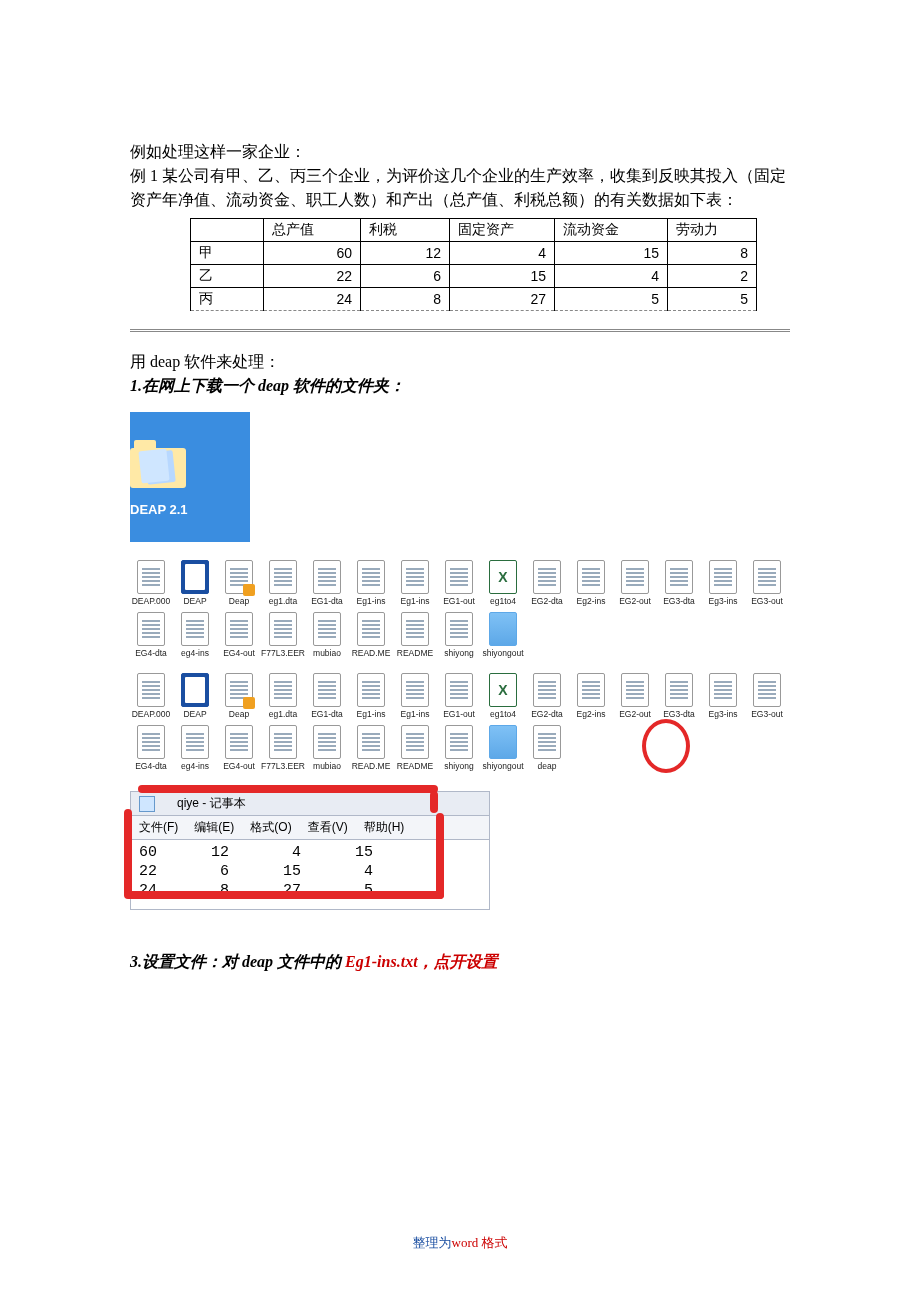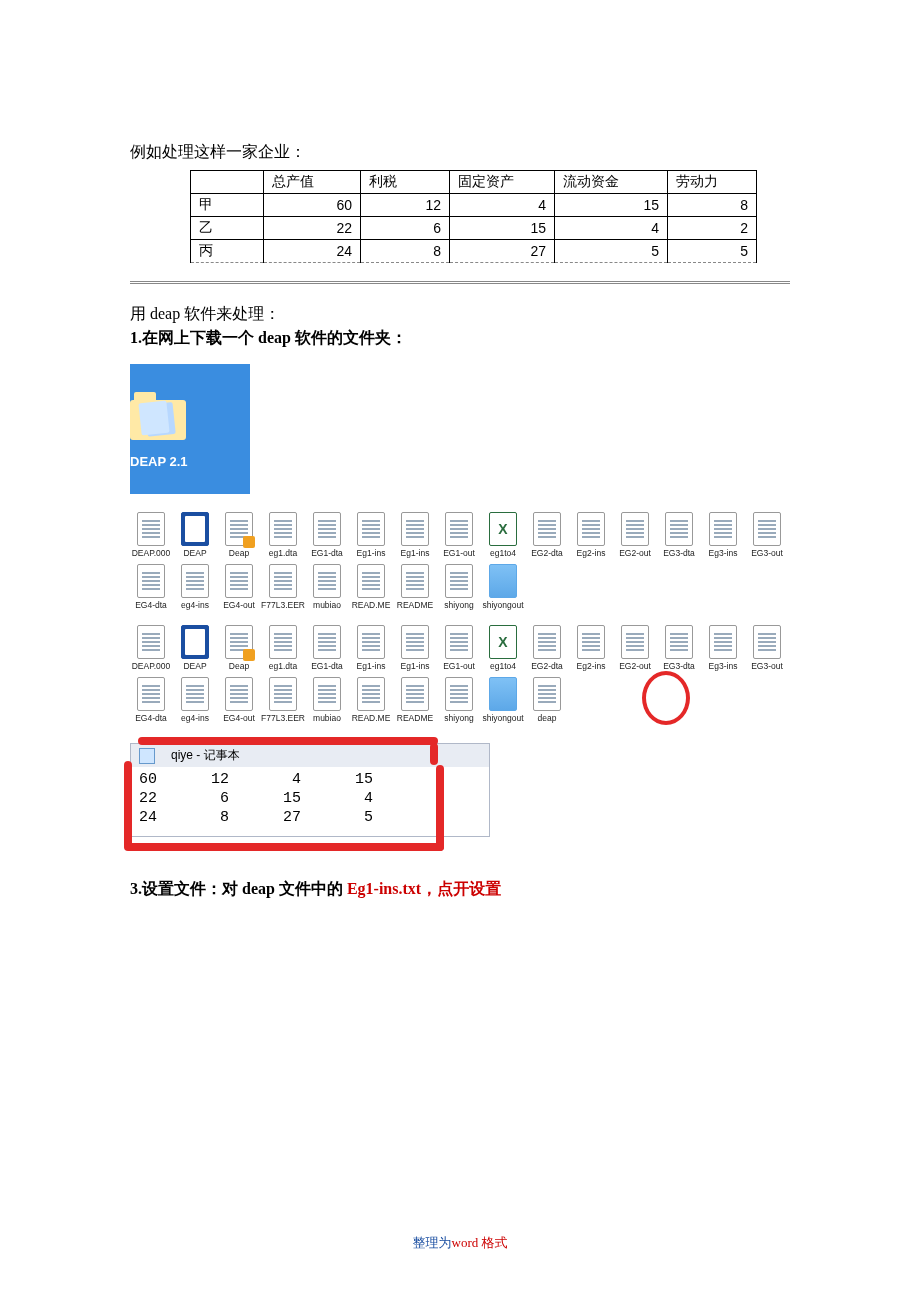--- a/index.html
+++ b/index.html
@@ -45,21 +45,21 @@
     text-align: right;
   }
   table.data td.rowlabel {
     text-align: left;
   }
   .double-hr {
     border: none;
     border-top: 3px double #888;
     margin: 16px 0 18px 0;
   }
-  .bold { font-weight: bold; }
+  .bold { font-weight: bold; font-style: italic; }
   .red { color: #cc0000; }
   
   .folder-tile {
     width: 120px;
     height: 130px;
     background: linear-gradient(#3a8de0, #3a8de0);
     margin-top: 14px;
     display: flex;
     flex-direction: column;
     align-items: flex-start;
@@ -197,21 +197,21 @@
   }
   .notepad-title {
     background: #e8ecf3;
     border: 1px solid #b0b8c8;
     border-bottom: none;
     padding: 3px 8px;
     font-family: "Microsoft YaHei", Arial, sans-serif;
     font-size: 12px;
     display: flex;
     align-items: center;
-    gap: 16px;
+    gap: 22px;
   }
   .notepad-title .np-icon {
     width: 14px;
     height: 14px;
     background: #cfe6ff;
     border: 1px solid #6699cc;
   }
   .notepad-menu {
     background: #f3f5f9;
     border: 1px solid #b0b8c8;
@@ -249,20 +249,21 @@
   }
   .footer .blue { color: #1a4ea1; }
   .footer .red { color: #cc0000; }
 </style>
 </head>
 <body>
 
 <div class="page">
 
   <p class="para">例如处理这样一家企业：</p>
+  <p class="para">例 1 某公司有甲、乙、丙三个企业，为评价这几个企业的生产效率，收集到反映其投入（固定资产年净值、流动资金、职工人数）和产出（总产值、利税总额）的有关数据如下表：</p>
 
   <div class="table-wrap">
     <table class="data">
       <tbody>
           <tr>
         <th style="width:56px"></th>
         <th style="width:80px">总产值</th>
         <th style="width:72px">利税</th>
         <th style="width:88px">固定资产</th>
         <th style="width:96px">流动资金</th>
@@ -511,20 +512,27 @@
         </div>
       </div>
     <div class="circle-mark" style="top:46px; left:512px; width:40px; height:46px;"></div>
   </div>
 
   <div class="notepad-wrap">
     <div class="notepad-title">
       <span class="np-icon"></span>
       <span>qiye - 记事本</span>
     </div>
+    <div class="notepad-menu">
+      <span>文件(F)</span>
+      <span>编辑(E)</span>
+      <span>格式(O)</span>
+      <span>查看(V)</span>
+      <span>帮助(H)</span>
+    </div>
     <div class="notepad-body">60      12       4      15       8
 22       6      15       4       2
 24       8      27       5       5</div>
 
     <div class="red-stroke" style="top:-6px; left:8px; width:300px; height:8px;"></div>
     <div class="red-stroke" style="top:0px; left:300px; width:8px; height:22px;"></div>
     <div class="red-stroke" style="top:18px; left:-6px; width:8px; height:88px;"></div>
     <div class="red-stroke" style="top:100px; left:-6px; width:320px; height:8px;"></div>
     <div class="red-stroke" style="top:22px; left:306px; width:8px; height:86px;"></div>
   </div>

